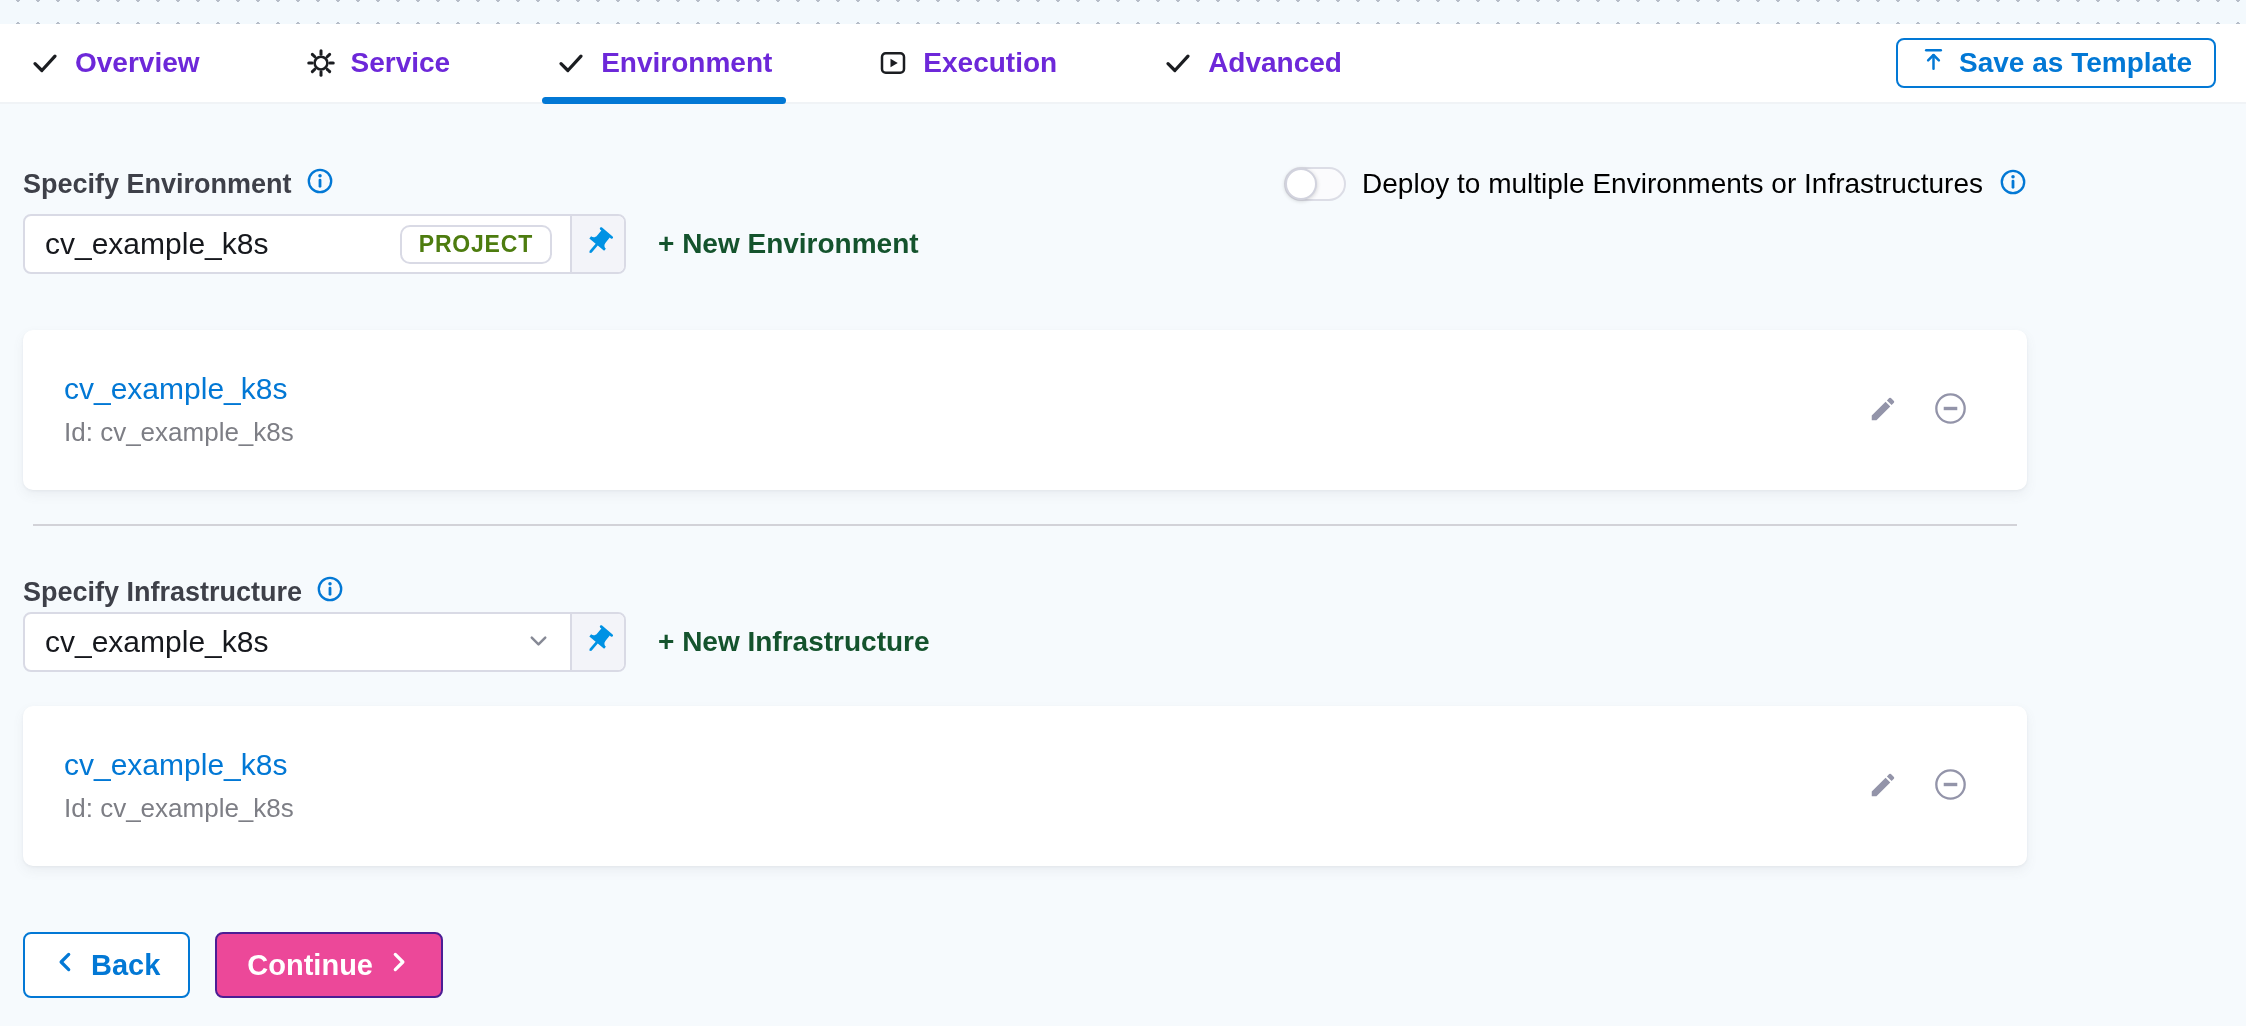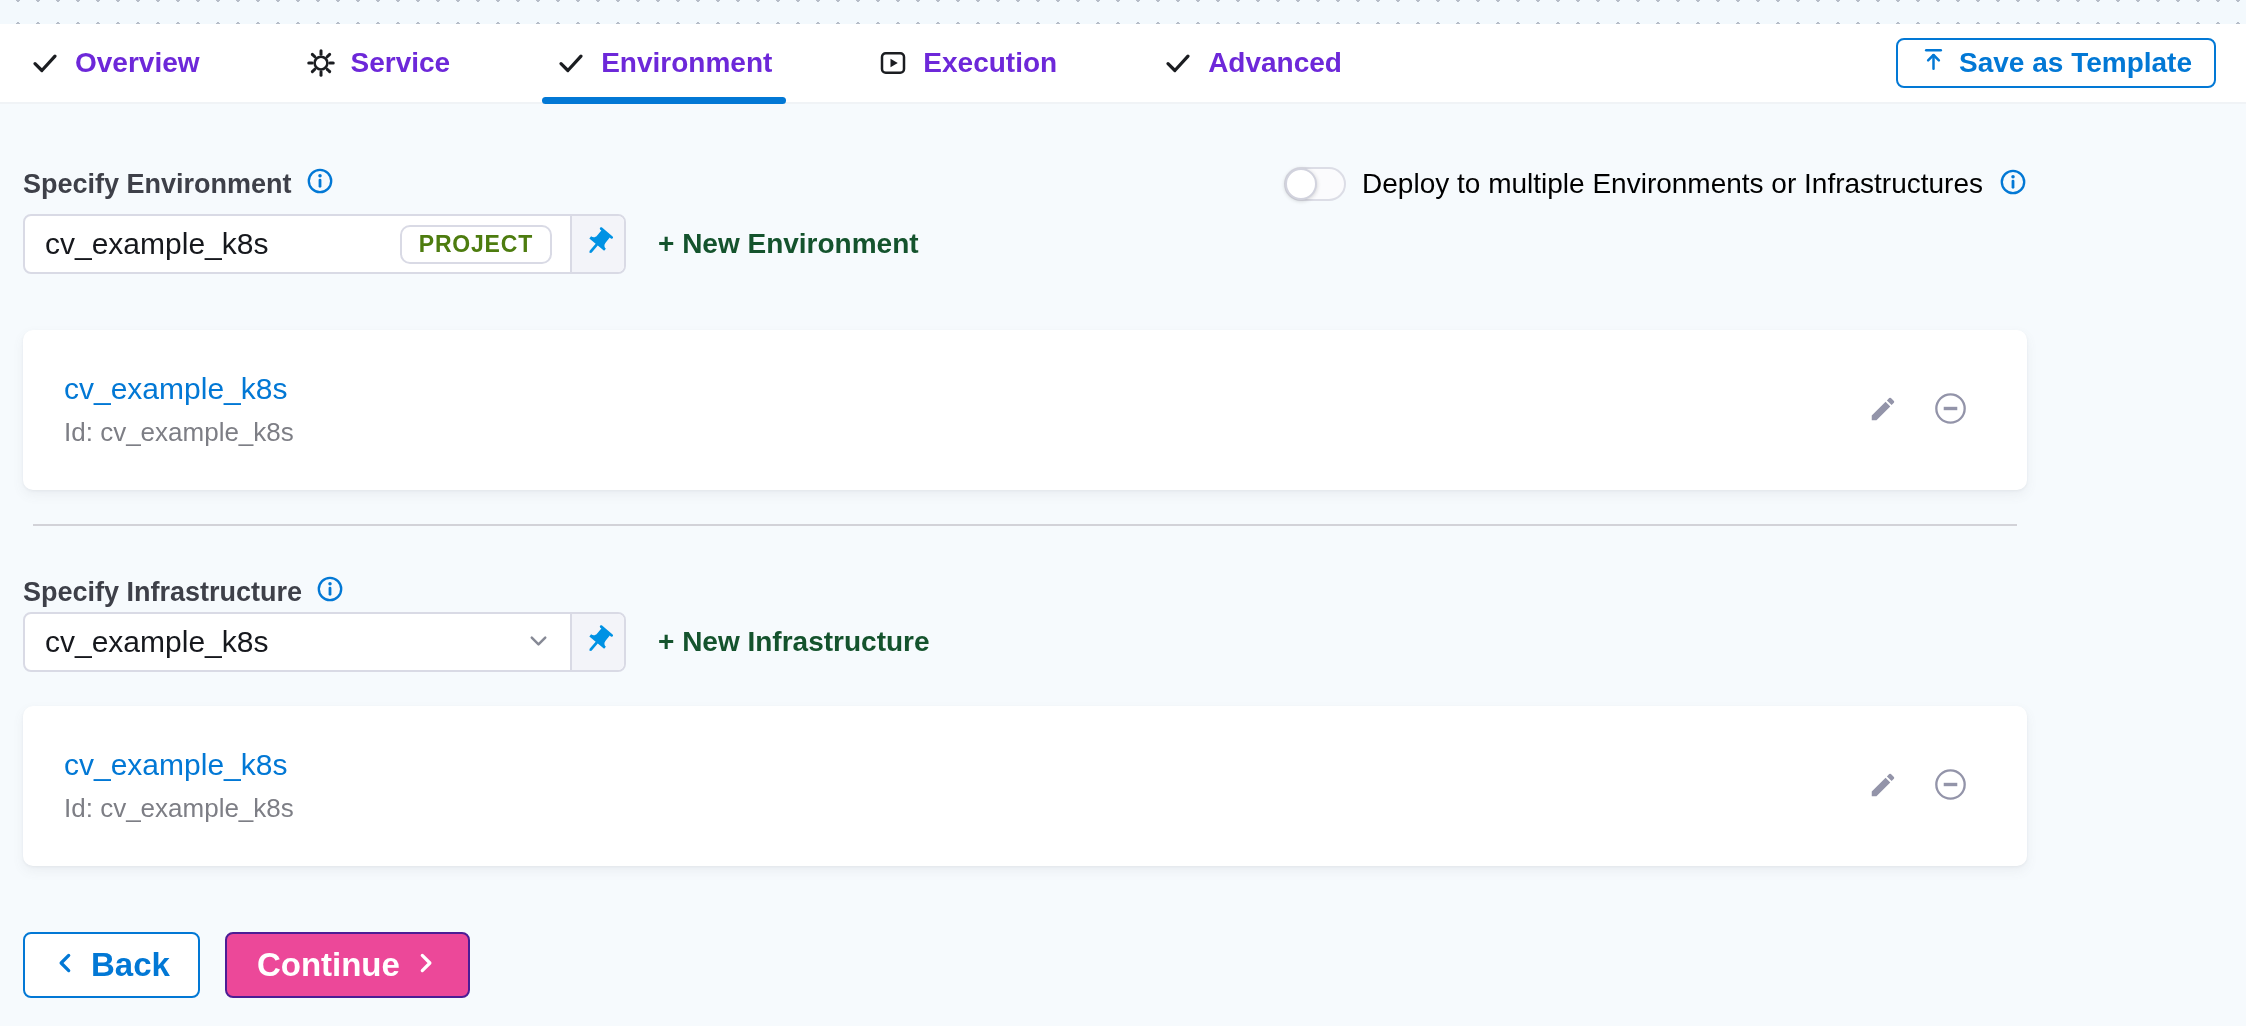--- a/index.html
+++ b/index.html
@@ -187,21 +187,21 @@
     height: 2px;
     background: #d2d2d8;
   }
   .footer { margin-top: 66px; display: flex; align-items: center; gap: 25px; }
   .btn {
     height: 66px;
     display: flex;
     align-items: center;
     gap: 12px;
     border-radius: 8px;
-    font-size: 33px;
+    font-size: 29px;
     font-weight: 700;
     font-family: inherit;
     cursor: pointer;
   }
   .btn.back {
     padding: 0 28px;
     background: #ffffff;
     border: 2px solid #0278d5;
     color: #0278d5;
   }

